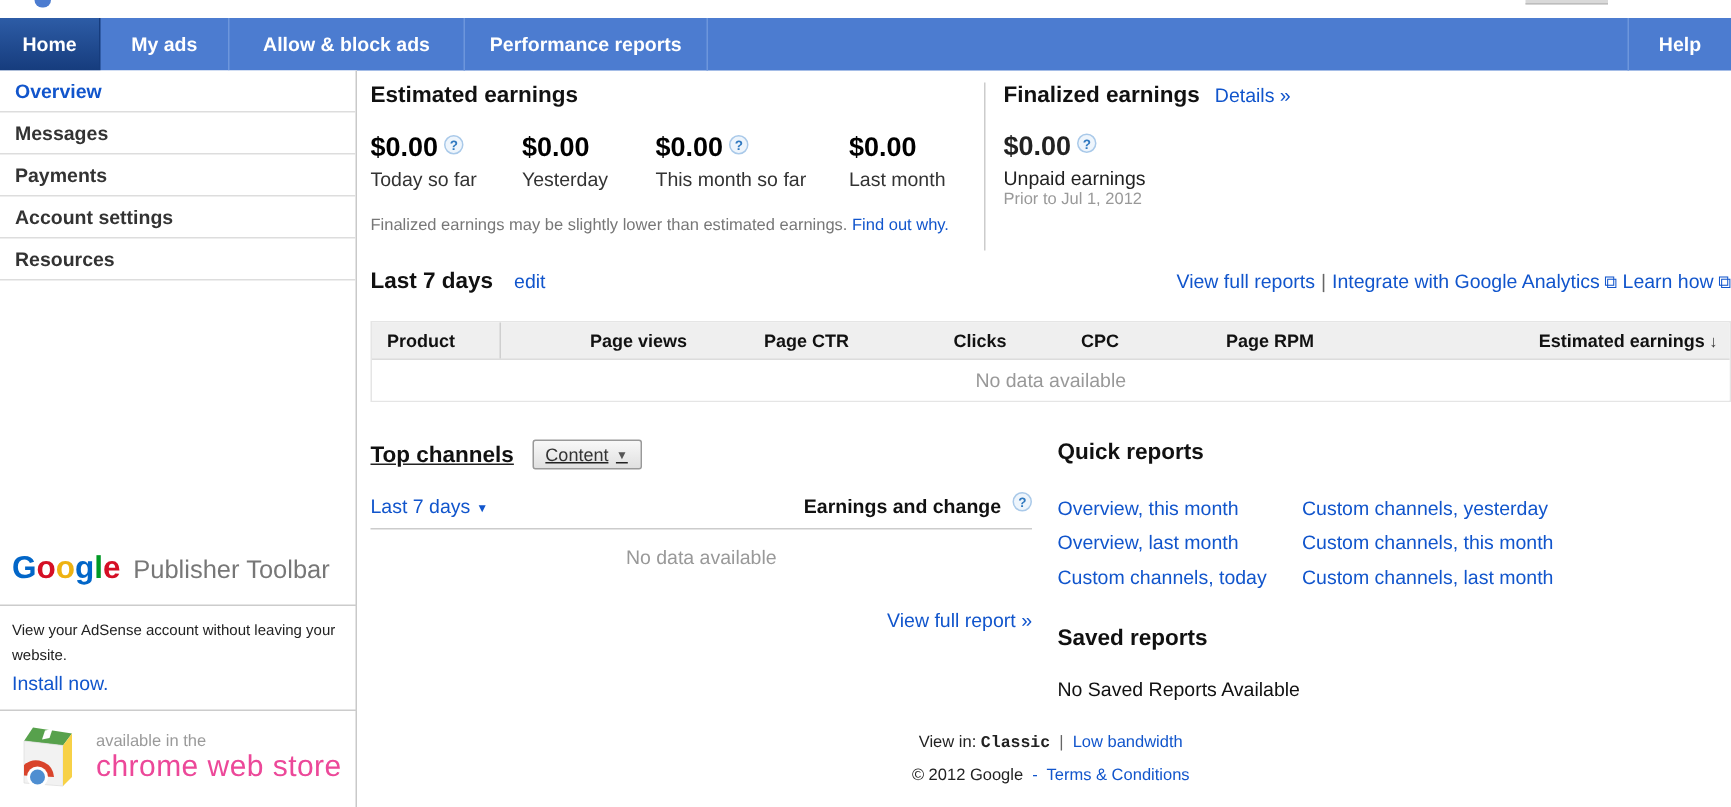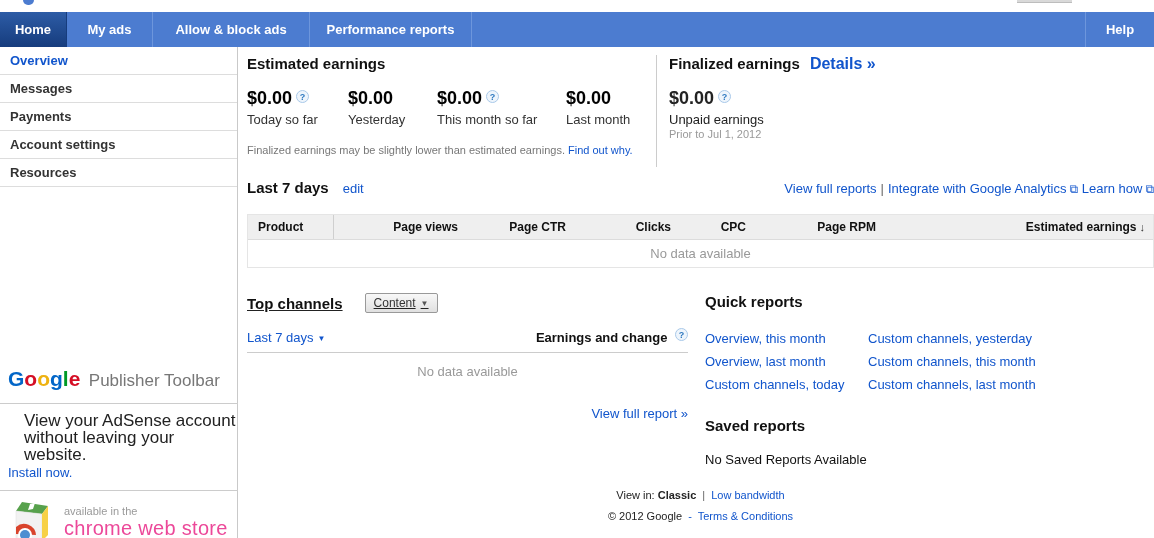--- a/index.html
+++ b/index.html
@@ -24,21 +24,21 @@
   .sidebar { position:absolute; left:0; top:47px; width:238px; height:491px; border-right:1px solid #c9c9c9; background:#fff; }
   .side-item { height:28px; line-height:28px; padding-left:10px; font-size:13px; font-weight:bold; color:#333; border-bottom:1px solid #ddd; cursor:pointer; }
   .side-item.active { color:#1155cc; }
 
   .pub-toolbar { position:absolute; left:0; top:310px; width:238px; }
   .pt-logo { padding:10px 8px 12px 8px; white-space:nowrap; }
   .gl { font-size:21px; font-weight:bold; }
   .gl-b { color:#0266C8; } .gl-r { color:#D50F25; } .gl-y { color:#EEB211; } .gl-g { color:#009925; }
   .pt-suffix { font-size:17px; color:#777; margin-left:4px; }
   .pt-divider { border-top:1px solid #ccc; }
-  .pt-desc { padding:8px 8px 0 8px; font-size:17px; color:#222; line-height:17px; width:232px;margin-left:16px; }
+  .pt-desc { padding:8px 8px 0 8px; font-size:10px; color:#222; line-height:17px; width:232px; }
   .pt-install { display:inline-block; padding:2px 8px 10px 8px; font-size:13px; }
   a.link, .link { color:#1155cc; text-decoration:none; cursor:pointer; }
   .cws-badge { display:flex; align-items:center; padding:8px 8px 10px 8px; cursor:pointer; }
   .cws-icon { width:46px; height:46px; margin-right:10px; flex:0 0 auto; }
   .cws-line1 { font-size:11px; color:#9a9a9a; }
   .cws-line2 { font-size:20px; color:#ec4899; letter-spacing:0.3px; }
 
   
   .main { position:absolute; left:247px; top:47px; width:907px; height:491px; }
 
@@ -48,62 +48,62 @@
   .est { width:410px; border-right:1px solid #ccc; }
   .stats { display:flex; margin-top:16px; }
   .stat { }
   .s0 { width:101px; } .s1 { width:89px; } .s2 { width:129px; } .s3 { width:90px; }
   .stat-value { font-size:18px; font-weight:bold; color:#000; white-space:nowrap; }
   .stat-label { font-size:13px; color:#333; margin-top:3px; white-space:nowrap; }
   .help-icon { display:inline-block; width:13px; height:13px; line-height:12px; text-align:center; font-size:9px; font-weight:bold; color:#3079c0; background:#eef5fc; border:1px solid #a9c9e9; border-radius:50%; position:relative; top:-4px; margin-left:4px; cursor:pointer; }
   .est-note { margin-top:17px; font-size:11px; color:#777; }
   .fin { padding-left:12px; }
   .fin-title-row { display:flex; align-items:baseline; }
-  .fin-details { font-size:16px; margin-left:10px;font-weight:bold; }
+  .fin-details { font-size:13px; margin-left:10px; }
   .fin-value { font-size:18px; font-weight:bold; margin-top:15px; }
   .fin-label { font-size:13px; color:#222; margin-top:3px; }
   .fin-sub { font-size:11px; color:#999; margin-top:1px; }
 
   .l7-header { position:absolute; left:0; top:132px; width:907px; display:flex; align-items:baseline; }
   .l7-edit { font-size:13px; margin-left:14px; }
   .l7-links { margin-left:auto; font-size:13px; white-space:nowrap; }
   .l7-sep { color:#666; margin:0 4px; }
   .ext-icon { color:#1155cc; font-size:12px; margin-left:3px; }
 
   .report-table { position:absolute; left:0; top:167px; width:907px; border:1px solid #e5e5e5; }
   .rt-head { display:flex; background:#efefef; height:25px; line-height:25px; font-size:12px; font-weight:bold; color:#111; border-bottom:1px solid #dcdcdc; }
   .rt-cell { text-align:right; padding-right:8px; }
   .c0 { width:86px; text-align:left; padding-left:10px; border-right:1px solid #cfcfcf; }
   .c1 { width:132px; } .c2 { width:105px; } .c3 { width:108px; } .c4 { width:75px; } .c5 { width:130px; } .c6 { flex:1; }
   .sort-arrow { font-size:11px; color:#333; margin-left:3px; }
   .rt-empty { height:27px; line-height:27px; text-align:center; font-size:13px; color:#999; background:#fff; }
 
   .top-channels { position:absolute; left:0; top:246px; width:441px; }
   .tc-head { display:flex; align-items:center;text-decoration:underline; }
-  .tc-filter-btn { margin-left:22px; font-size:12px; color:#333; background:linear-gradient(180deg,#f8f8f8,#e0e0e0); border:1px solid #999; border-radius:2px; padding:2px 8px; cursor:pointer; white-space:nowrap; }
+  .tc-filter-btn { margin-left:12px; font-size:12px; color:#333; background:linear-gradient(180deg,#f8f8f8,#e0e0e0); border:1px solid #999; border-radius:2px; padding:2px 8px; cursor:pointer; white-space:nowrap; }
   .dd-arrow { font-size:8px; color:#555; margin-left:5px; position:relative; top:-1px; }
   .tc-sub { display:flex; align-items:baseline; margin-top:17px; }
   .tc-range { font-size:13px; }
   .dd-arrow-blue { font-size:8px; color:#1155cc; margin-left:4px; position:relative; top:-1px; }
   .tc-col-head { margin-left:auto; font-size:13px; font-weight:bold; color:#111; }
   .tc-rule { border-top:1px solid #ccc; margin-top:7px; }
   .tc-empty { text-align:center; font-size:13px; color:#999; margin-top:11px; }
   .tc-view { text-align:right; margin-top:27px; font-size:13px; }
 
   .quick-reports { position:absolute; left:458px; top:246px; width:449px; }
   .qr-links { display:flex; margin-top:21px; }
   .qr-col1 { width:163px; }
   .qr-col2 { }
   .qr-link { display:block; font-size:13px; margin-bottom:8px; white-space:nowrap; }
   .saved { margin-top:17px; }
   .saved-empty { font-size:13px; color:#111; margin-top:18px; }
 
   .mfooter { position:absolute; left:0; top:442px; width:907px; text-align:center; font-size:11px; color:#222; }
   .mfooter .row2 { margin-top:9px; }
-  .f-bold { font-weight:bold; }
+  .f-bold { font-weight:bold;font-family:Liberation Mono, monospace; }
   .f-sep { color:#666; margin:0 3px; }
   .f-dash { color:#1155cc; margin:0 3px; }
 
   [data-interactable="true"] { cursor:pointer; }
 </style>
 </head>
 <body>
 
 <div class="page" data-interactable="false">
 

